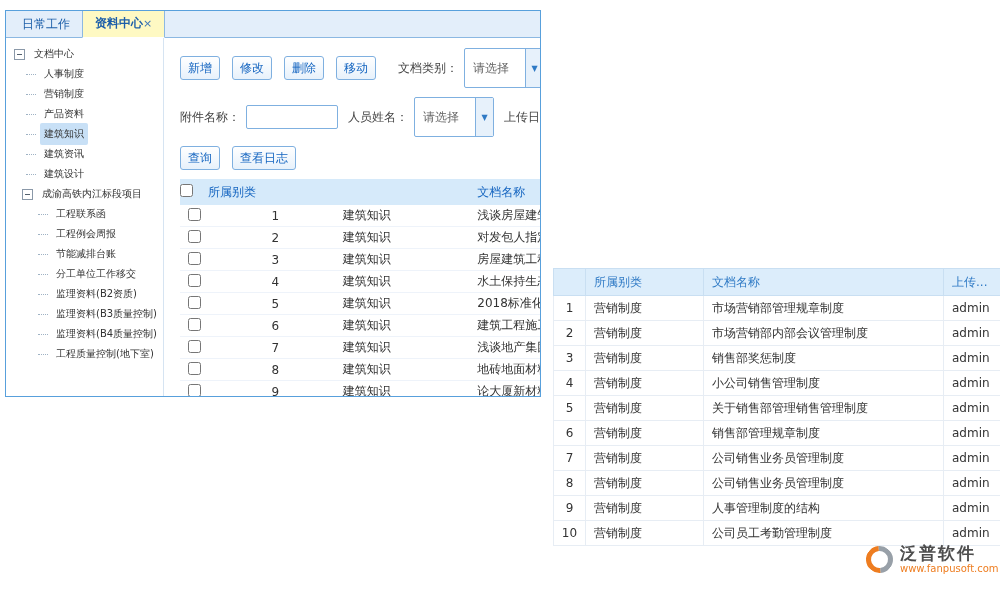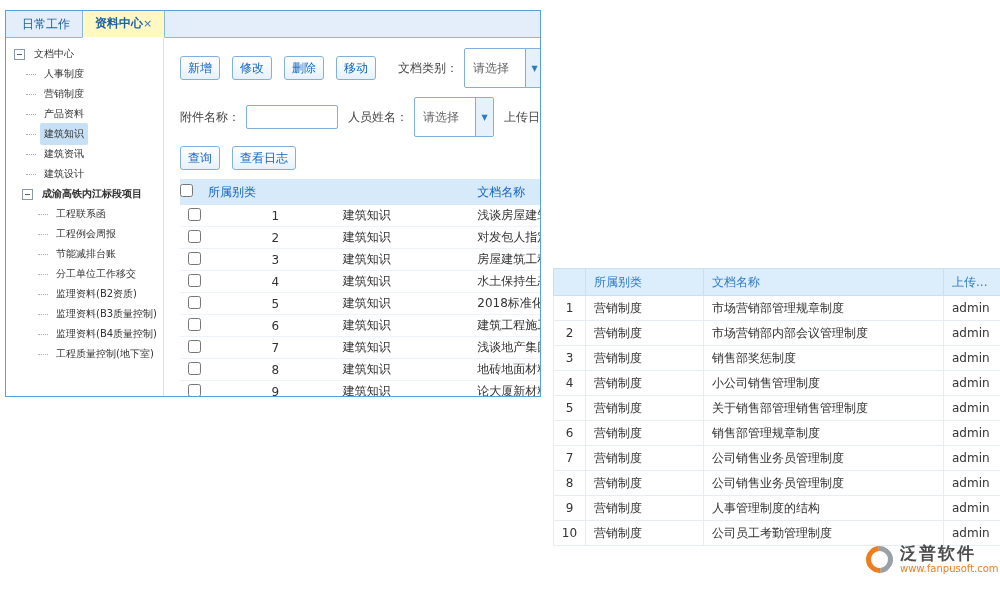--- a/index.html
+++ b/index.html
@@ -19,21 +19,21 @@
 
   
   .tree{flex:0 0 158px;border-right:1px solid #d6e4f2;padding:6px 0 0 6px;font-size:10px;color:#333;
         overflow:hidden;box-sizing:border-box;}
   .titem{height:20px;line-height:20px;white-space:nowrap;display:flex;align-items:center;cursor:pointer;}
   .expander{display:inline-block;width:9px;height:9px;border:1px solid #8a98a8;flex:0 0 9px;
             background:linear-gradient(#54616e,#54616e) center/5px 1px no-repeat,#fff;margin-right:5px;}
   .twig{display:inline-block;width:10px;border-top:1px dotted #9fb2c4;margin-right:4px;flex:0 0 10px;}
   .rootitem{padding-left:2px;}
   .lvl1{padding-left:14px;}
-  .proot{padding-left:10px;font-weight:bold;}
+  .proot{padding-left:10px;}
   .lvl2{padding-left:26px;}
   .tlabel{padding:1px 4px;border-radius:2px;}
   .tlabel.selbg{background:#c8e0f6;}
 
   
   .main{flex:1;min-width:0;overflow:hidden;padding:10px 0 0 16px;box-sizing:border-box;}
   .trow{display:flex;align-items:center;white-space:nowrap;margin-bottom:9px;}
   .btn{font-size:12px;color:#1565c0;background:linear-gradient(#ffffff,#e7f1fb);border:1px solid #7fb0e0;
        border-radius:3px;padding:5px 7px;margin-right:12px;cursor:pointer;line-height:1;}
   .lbl{font-size:12px;color:#444;margin:0 6px 0 10px;font-family:Liberation Mono, monospace;}

